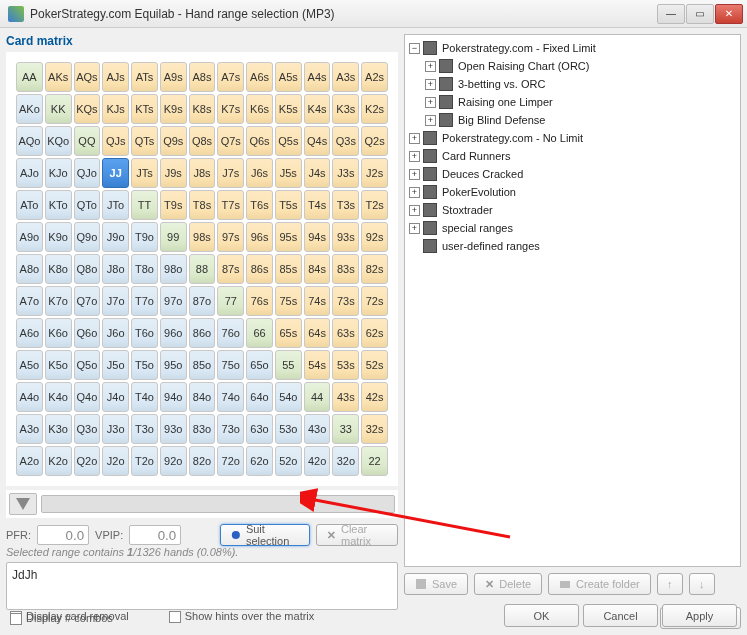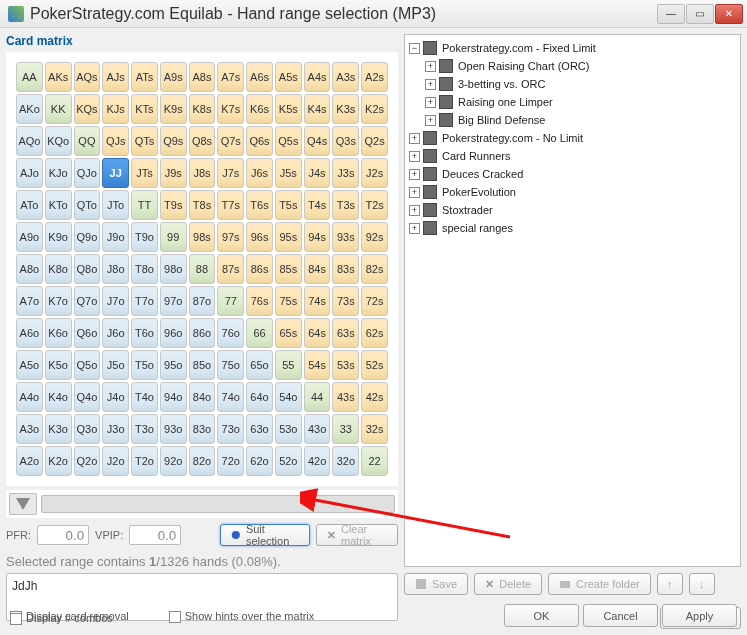--- a/index.html
+++ b/index.html
@@ -1,20 +1,20 @@
 <!DOCTYPE html>
 <html><head>
 <meta charset="utf-8">
 <style>
 * { margin: 0; padding: 0; box-sizing: border-box; }
 body { font-family: "Segoe UI", Tahoma, sans-serif; font-size: 11px; background: #fff; color: #333; user-select: none; }
 .window { width: 747px; height: 635px; background: #f0f0f0; position: relative; overflow: hidden; }
 .titlebar { height: 28px; background: linear-gradient(#f8f8f8,#e8e8e8); display: flex; align-items: center; padding: 0 4px 0 8px; border-bottom: 1px solid #ccc; }
 .titlebar .icon { width: 16px; height: 16px; background: linear-gradient(45deg,#3a7bd5,#7fbf46); margin-right: 6px; border-radius: 2px; }
-.titlebar .title { flex: 1; font-size: 16px; color: #333; }
+.titlebar .title { flex: 1; font-size: 12px; color: #333; }
 .titlebar .ctrls { display: flex; gap: 0; }
 .titlebar .btn { width: 28px; height: 20px; background: linear-gradient(#eee,#ddd); border: 1px solid #bbb; border-radius: 2px; display: flex; align-items: center; justify-content: center; font-size: 10px; margin-left: 1px; }
 .titlebar .btn.close { background: linear-gradient(#e87b6f,#c94031); color: #fff; border-color: #a33; }
 .body { display: flex; height: calc(100% - 28px); padding: 6px; gap: 6px; background: #f0f0f0; }
 .left { width: 392px; display: flex; flex-direction: column; }
 .right { flex: 1; display: flex; flex-direction: column; }
 .section-title { color: #00589b; font-weight: bold; font-size: 12px; margin-bottom: 4px; }
 .matrix { display: grid; grid-template-columns: repeat(13,1fr); gap: 2px; background: #fff; padding: 10px;}
 .cell { height: 30px; display: flex; align-items: center; justify-content: center; font-size: 11px; border: 1px solid #c8c8c8; border-radius: 3px; box-shadow: inset 0 -10px 8px -8px rgba(0,0,0,0.06); cursor: pointer; }
 .gr { background: linear-gradient(#e8f2dc,#d5e6c2); }
@@ -23,21 +23,21 @@
 .sel { background: linear-gradient(#5aa2ee,#3b84d8); color: #fff; border-color: #2f6fb8; font-weight: bold; }
 .weight-row { display: flex; align-items: center; gap: 4px; margin-top: 4px; background:#fff; padding:3px; }
 .weight-btn { width: 28px; height: 22px; background:#e8e8e8; border:1px solid #bbb; border-radius:2px; display:flex; align-items:center; justify-content:center; }
 .weight-track { flex:1; height:18px; background:#e0e0e0; border:1px solid #bbb; border-radius:2px; }
 .mid-row { display:flex; align-items:center; gap:6px; margin-top:6px; }
 .mid-row label { color:#666; font-size:11px; }
 .num-input { width:52px; height:20px; border:1px solid #bbb; background:#fff; text-align:right; padding:0 4px; color:#888; border-radius:2px;}
 .btn2 { height:22px; padding:0 10px; background:linear-gradient(#fdfdfd,#ececec); border:1px solid #aaa; border-radius:3px; display:flex; align-items:center; gap:5px; color:#555; cursor:pointer;}
 .btn2.primary { border-color:#3b7fcf; box-shadow:0 0 3px #6aa8e9;margin-left:27px; }
 .btn2.disabled { color:#aaa; }
-.status { color:#888; font-size:13px; margin-top:8px; }
+.status { color:#888; font-size:11px; margin-top:0;font-style:italic; }
 .rangebox { margin-top:4px; height:48px; border:1px solid #bbb; background:#fff; padding:5px; border-radius:2px; font-size:12px; color:#333;}
 .tree-wrap { flex:1; border:1px solid #bbb; background:#fff; overflow:auto; padding:4px;}
 .tree ul { list-style:none; padding-left:16px; }
 .tree > ul { padding-left:0; }
 .tree li { line-height:18px; white-space:nowrap; }
 .tree .row { display:flex; align-items:center; gap:3px; }
 .exp { width:11px; height:11px; border:1px solid #888; display:inline-flex; align-items:center; justify-content:center; font-size:9px; line-height:1; background:#fff; cursor:pointer;}
 .exp.hidden { border:none; }
 .nodeico { width:14px; height:14px; background:#696969; border:1px solid #444; display:inline-block;}
 .tree-label { color:#222; padding:0 2px; cursor:pointer;}
@@ -351,20 +351,27 @@
                   <span class="tree-label">Stoxtrader</span>
                 </span>
               </li>
               <li>
                 <span class="row">
                   <span class="exp">+</span>
                   <span class="nodeico"></span>
                   <span class="tree-label">special ranges</span>
                 </span>
               </li>
+              <li>
+                <span class="row">
+                  <span class="exp hidden"></span>
+                  <span class="nodeico"></span>
+                  <span class="tree-label">user-defined ranges</span>
+                </span>
+              </li>
             </ul>
           </div>
       </div>
 
       <div class="toolbar-right">
         <div class="btn2 disabled">
           <svg class="ico" viewBox="0 0 12 12">
               <rect x="1" y="1" width="10" height="10" fill="#bbb"></rect>
             </svg>
           <span>Save</span>

